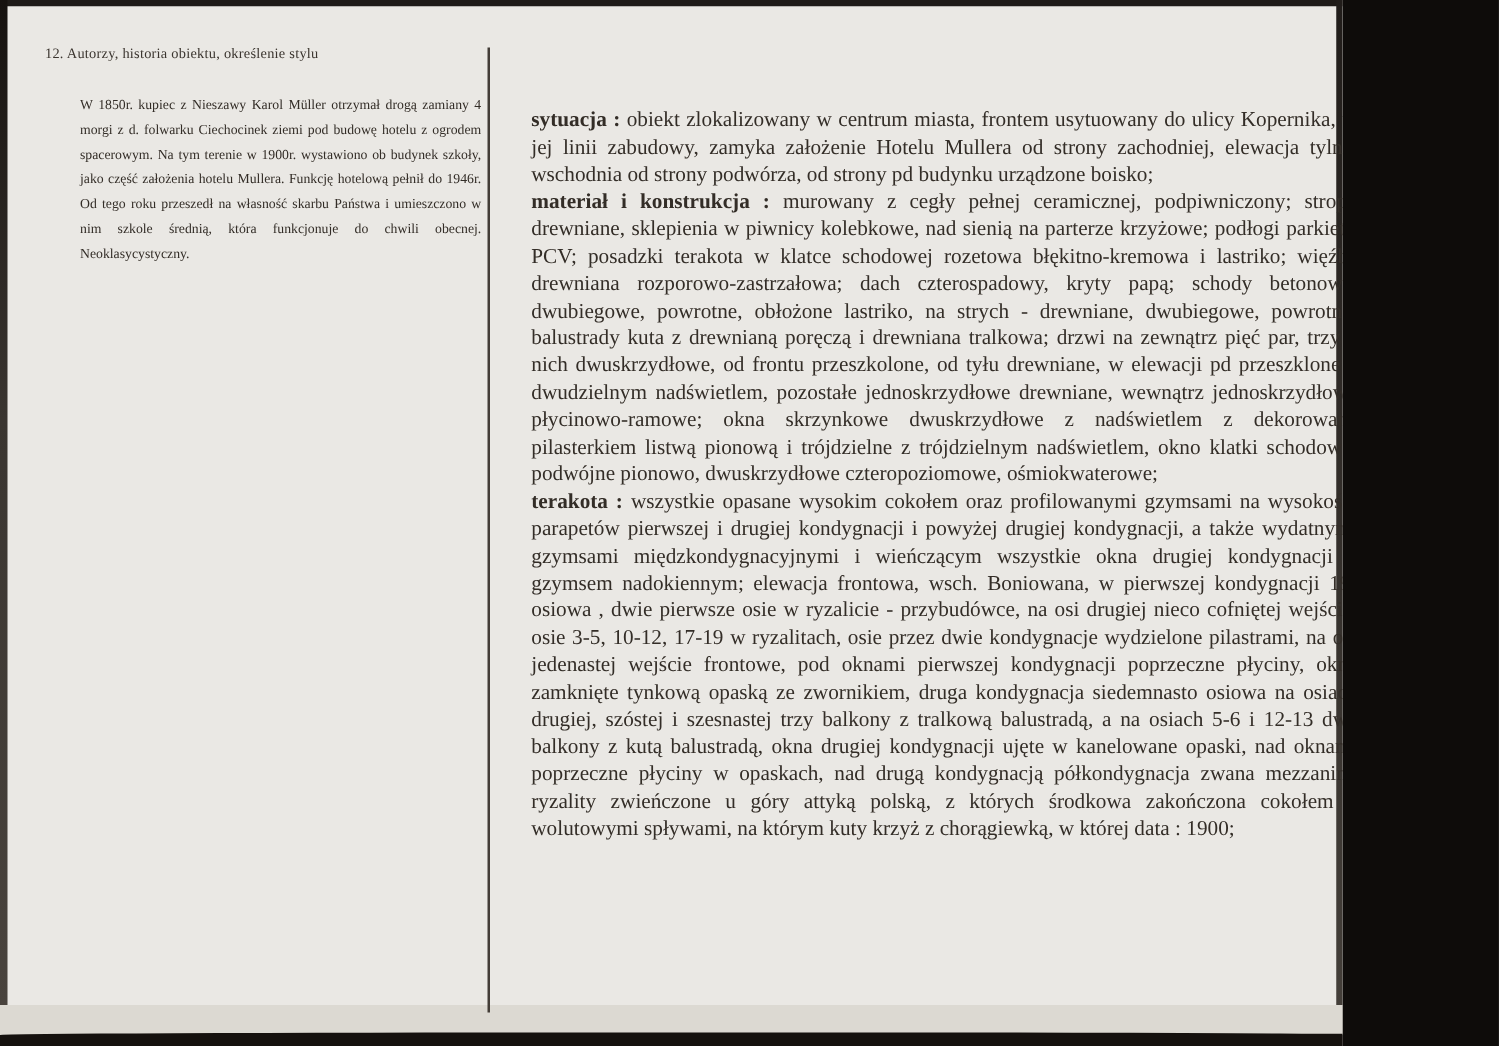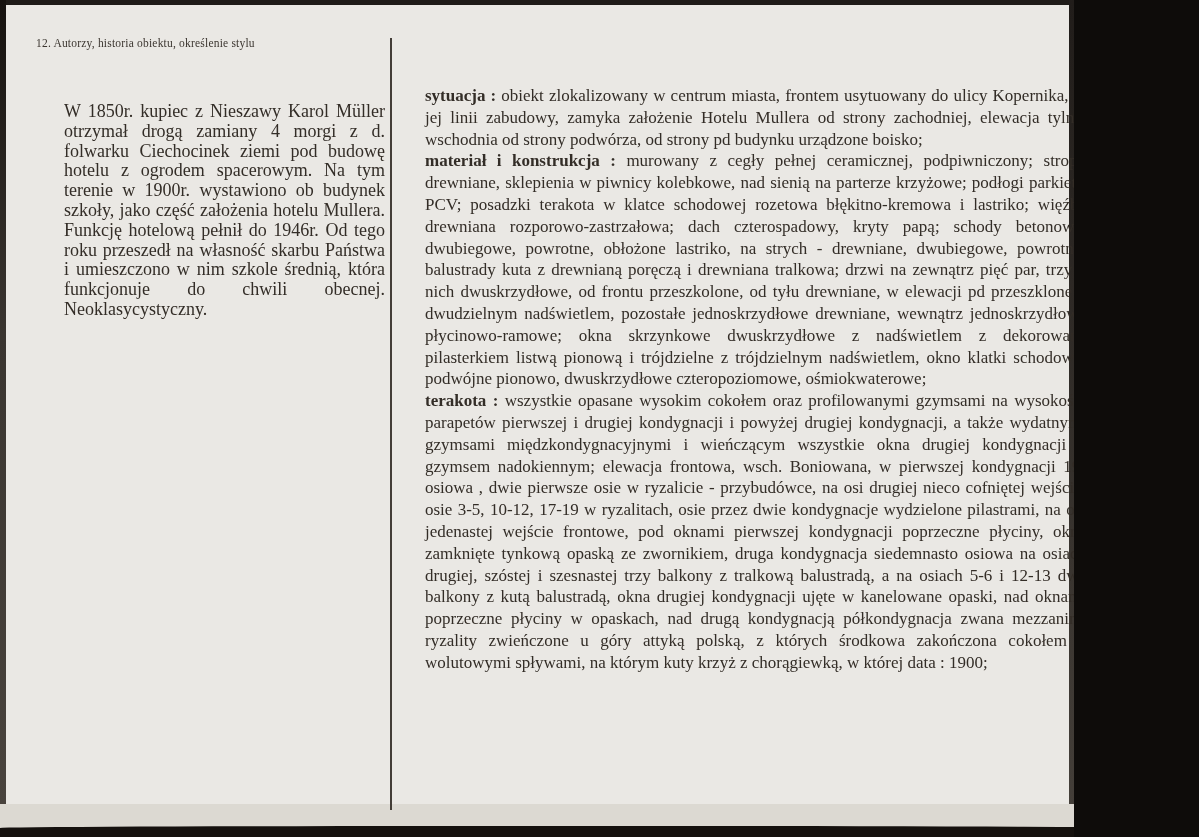--- a/index.html
+++ b/index.html
@@ -23,22 +23,22 @@
 
   .col-header{
     position:absolute;top:37px;
     font-size:11.5px;letter-spacing:.2px;color:#3b352f;
     white-space:nowrap;
   }
   .col-header.left{left:36px;}
   .col-header.right{left:399px;}
 
   .history{
-    position:absolute;left:64px;top:102px;width:321px;
-    font-size:18px;line-height:19.8px;
+    position:absolute;left:64px;top:75px;width:321px;
+    font-size:11px;line-height:19.8px;
     text-align:justify;
   }
   .description{
     position:absolute;left:425px;top:85px;width:661px;
     font-size:17px;line-height:21.8px;
     text-align:justify;
   }
   .description p{margin:0;font-family:Liberation Serif, serif;}
   .description b{font-weight:bold;}
 </style>

